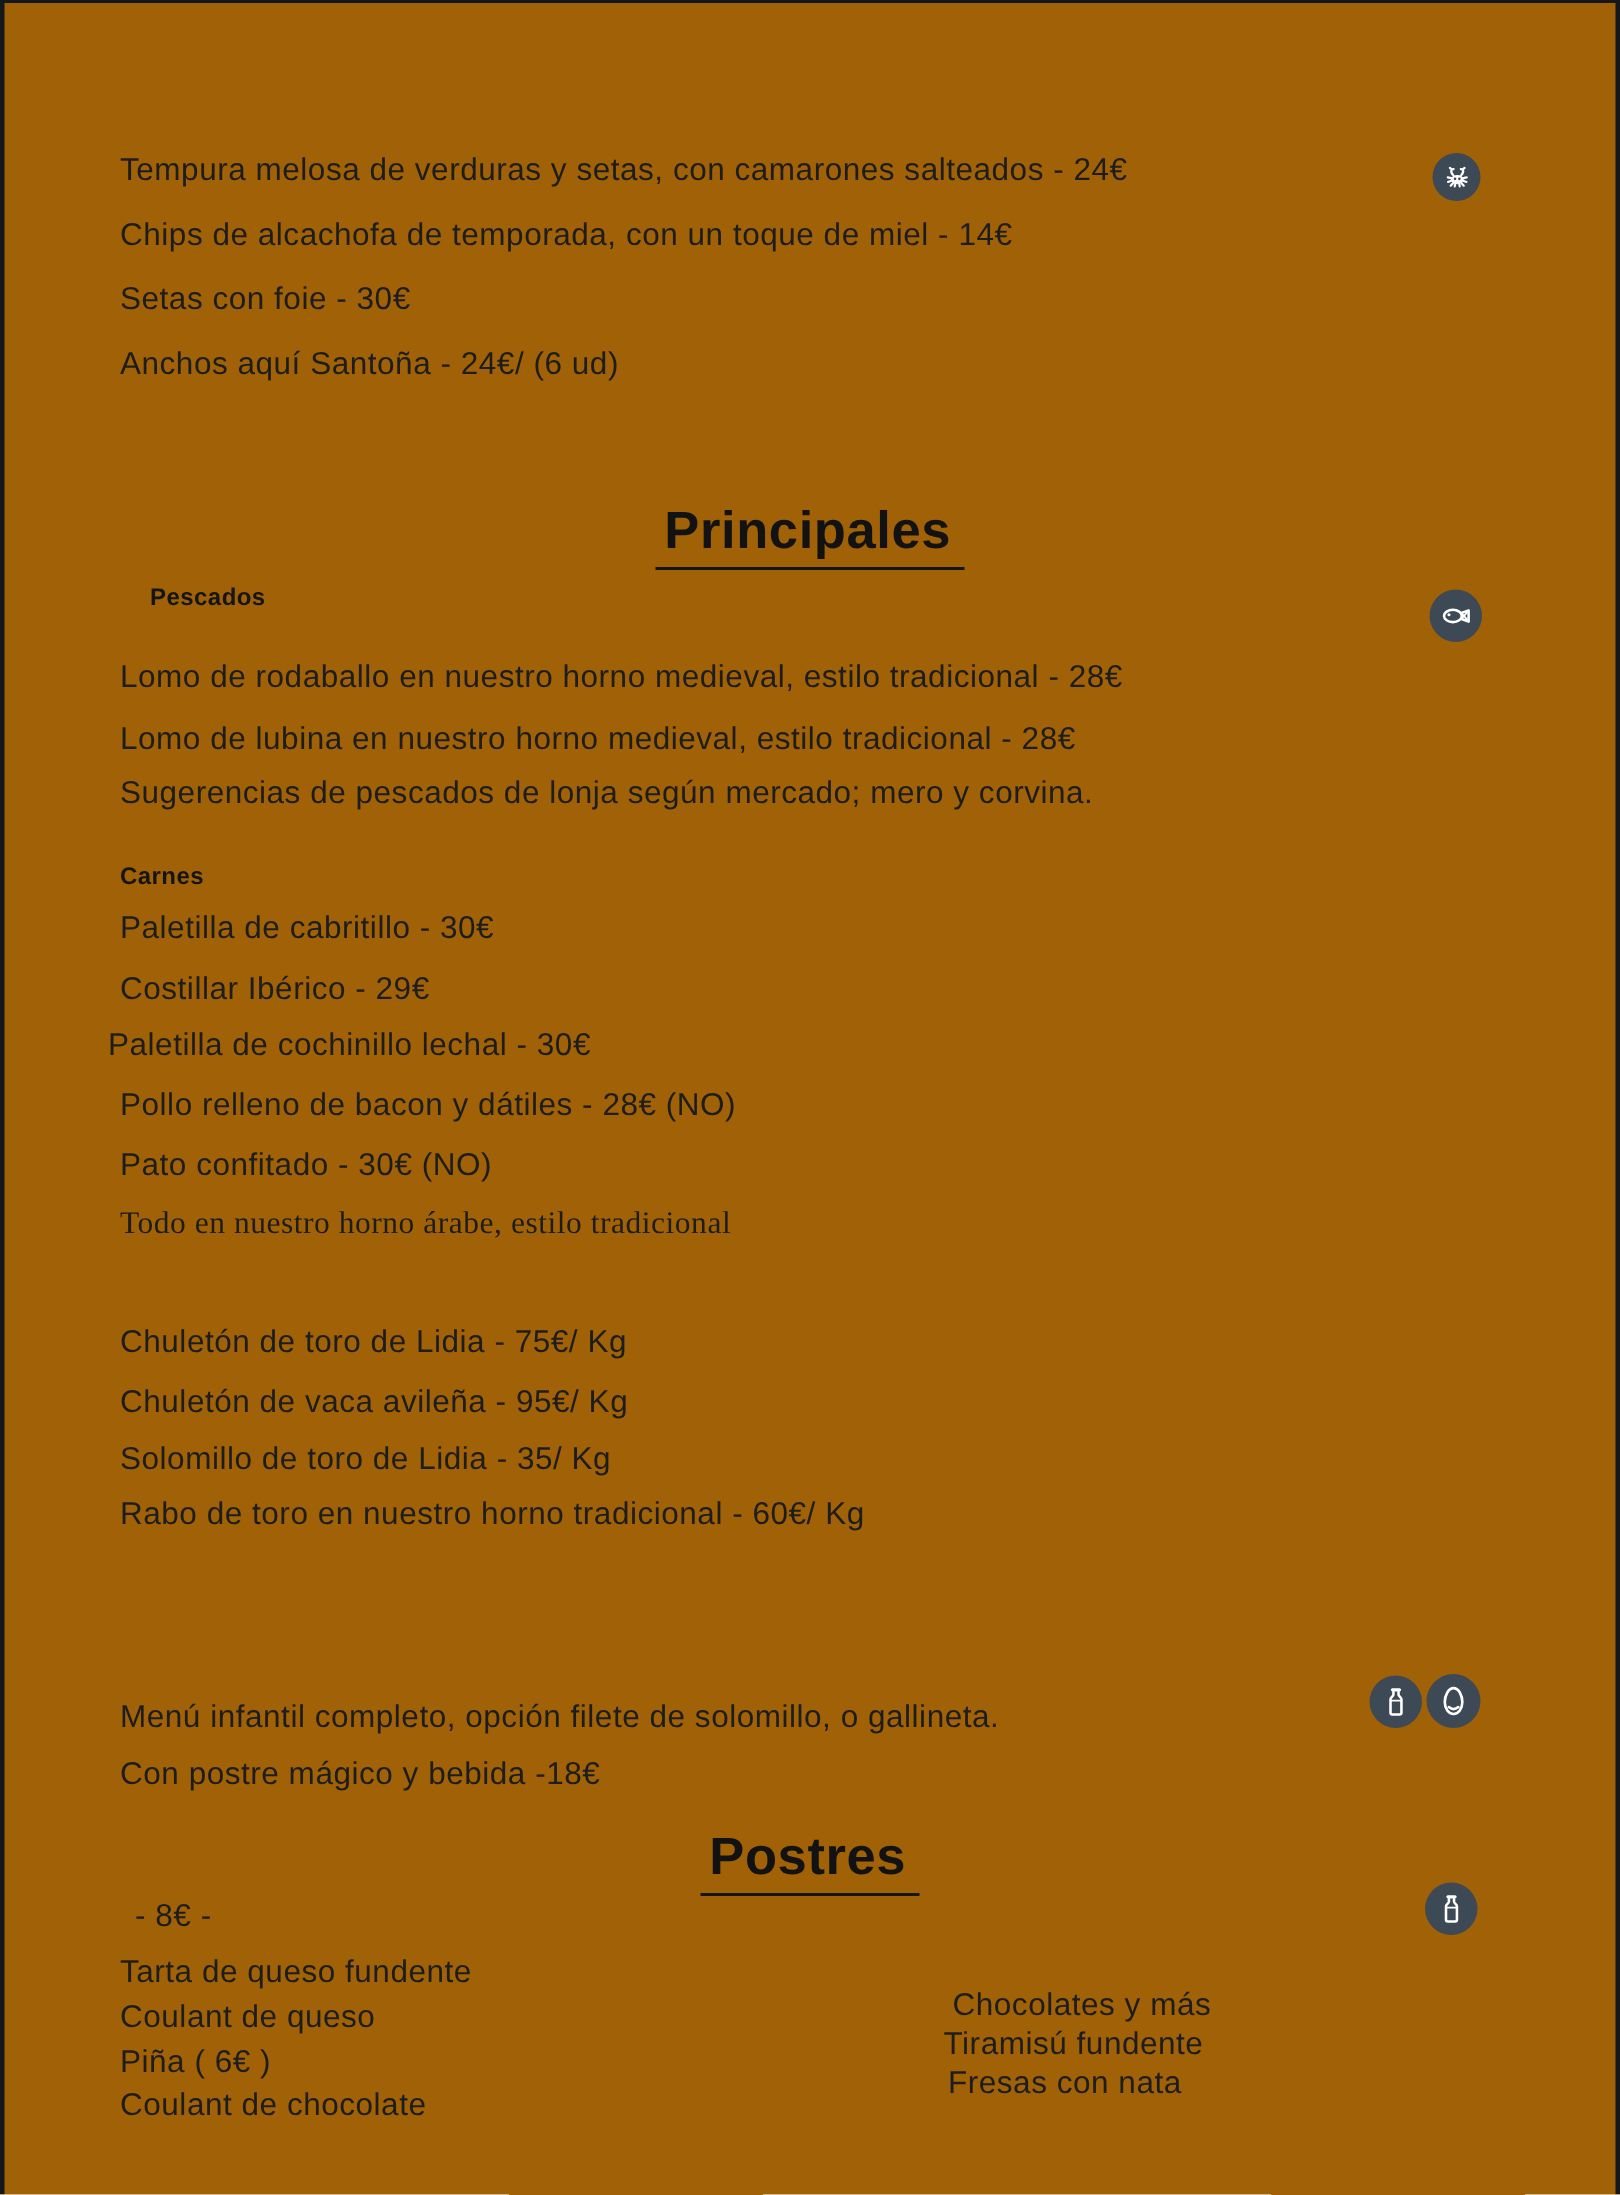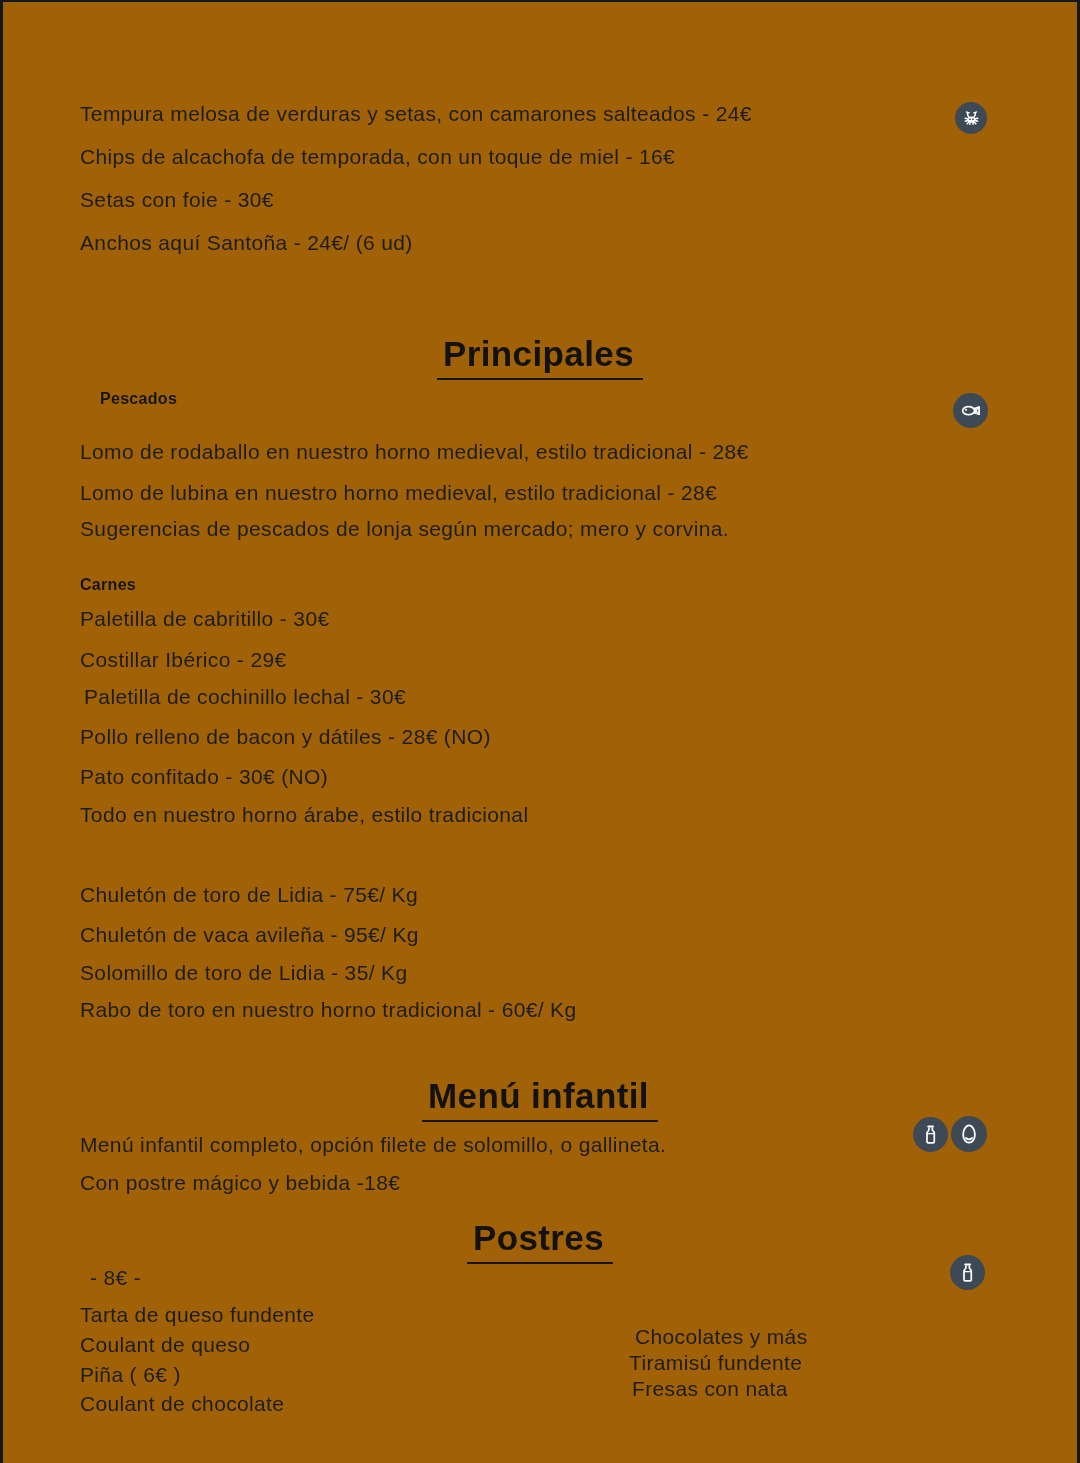--- a/index.html
+++ b/index.html
@@ -58,21 +58,21 @@
 </head>
 <body>
 
 <div id="page">
 
   <div class="frame top"></div>
   <div class="frame left"></div>
   <div class="frame right"></div>
 
   <div class="line" style="left:80px; top:102px;">Tempura melosa de verduras y setas, con camarones salteados - 24€</div>
-  <div class="line" style="left:80px; top:145px;">Chips de alcachofa de temporada, con un toque de miel - 16€</div>
+  <div class="line" style="left:80px; top:145px;">Chips de alcachofa de temporada, con un toque de miel - 14€</div>
   <div class="line" style="left:80px; top:188px;">Setas con foie - 30€</div>
   <div class="line" style="left:80px; top:231px;">Anchos aquí Santoña - 24€/ (6 ud)</div>
 
   <div class="icon-circle" style="left:955px; top:102px; width:32px; height:32px;">
     <svg viewBox="0 0 24 24" fill="none" stroke="#ffffff" stroke-width="1.4" stroke-linecap="round">
       <ellipse cx="12" cy="13.2" rx="4" ry="3" fill="#ffffff" stroke="none"></ellipse>
       <circle cx="10.6" cy="12.7" r="0.85" fill="#3d4a56" stroke="none"></circle>
       <circle cx="13.4" cy="12.7" r="0.85" fill="#3d4a56" stroke="none"></circle>
       <path d="M9.5,10.4 Q7.6,8.8 8.4,6.6 L7.3,5.7 M8.4,6.6 L9.7,6.5"></path>
       <path d="M14.5,10.4 Q16.4,8.8 15.6,6.6 L16.7,5.7 M15.6,6.6 L14.3,6.5"></path>
@@ -103,33 +103,30 @@
   </div>
 
   <div class="line" style="left:80px; top:440px;">Lomo de rodaballo en nuestro horno medieval, estilo tradicional - 28€</div>
   <div class="line" style="left:80px; top:481px;">Lomo de lubina en nuestro horno medieval, estilo tradicional - 28€</div>
   <div class="line" style="left:80px; top:517px;">Sugerencias de pescados de lonja según mercado; mero y corvina.</div>
 
   <div class="subheading" style="left:80px; top:576px;">Carnes</div>
 
   <div class="line" style="left:80px; top:607px;">Paletilla de cabritillo - 30€</div>
   <div class="line" style="left:80px; top:648px;">Costillar Ibérico - 29€</div>
-  <div class="line" style="left:84px; top:685px;">Paletilla de cochinillo lechal - 30€</div>
+  <div class="line" style="left:72px; top:685px;">Paletilla de cochinillo lechal - 30€</div>
   <div class="line" style="left:80px; top:725px;">Pollo relleno de bacon y dátiles - 28€ (NO)</div>
   <div class="line" style="left:80px; top:765px;">Pato confitado - 30€ (NO)</div>
-  <div class="line" style="left:80px; top:803px;">Todo en nuestro horno árabe, estilo tradicional</div>
+  <div class="line" style="left:80px; top:803px;font-family:Liberation Serif, serif;">Todo en nuestro horno árabe, estilo tradicional</div>
 
   <div class="line" style="left:80px; top:883px;">Chuletón de toro de Lidia - 75€/ Kg</div>
   <div class="line" style="left:80px; top:923px;">Chuletón de vaca avileña - 95€/ Kg</div>
   <div class="line" style="left:80px; top:961px;">Solomillo de toro de Lidia - 35/ Kg</div>
   <div class="line" style="left:80px; top:998px;">Rabo de toro en nuestro horno tradicional - 60€/ Kg</div>
 
-  <div class="heading" style="top:1076px;">
-    <span class="u">Menú infantil</span>
-  </div>
 
   <div class="line" style="left:80px; top:1133px;">Menú infantil completo, opción filete de solomillo, o gallineta.</div>
   <div class="line" style="left:80px; top:1171px;">Con postre mágico y bebida -18€</div>
 
   <div class="icon-circle" style="left:913px; top:1117px; width:35px; height:35px;">
     <svg viewBox="0 0 24 24" fill="none" stroke="#ffffff" stroke-width="1.5" stroke-linecap="round" stroke-linejoin="round">
       <path d="M9.9,4.9 h4.2" stroke-width="1.8"></path>
       <path d="M10.5,6.2 v1.6 c0,0.8 -1.7,1.4 -1.7,2.6 v7.9 c0,0.7 0.5,1 1.1,1 h4.2 c0.6,0 1.1,-0.3 1.1,-1 v-7.9 c0,-1.2 -1.7,-1.8 -1.7,-2.6 v-1.6"></path>
       <path d="M8.9,11.2 h6.2" stroke-width="1.1"></path>
     </svg>

